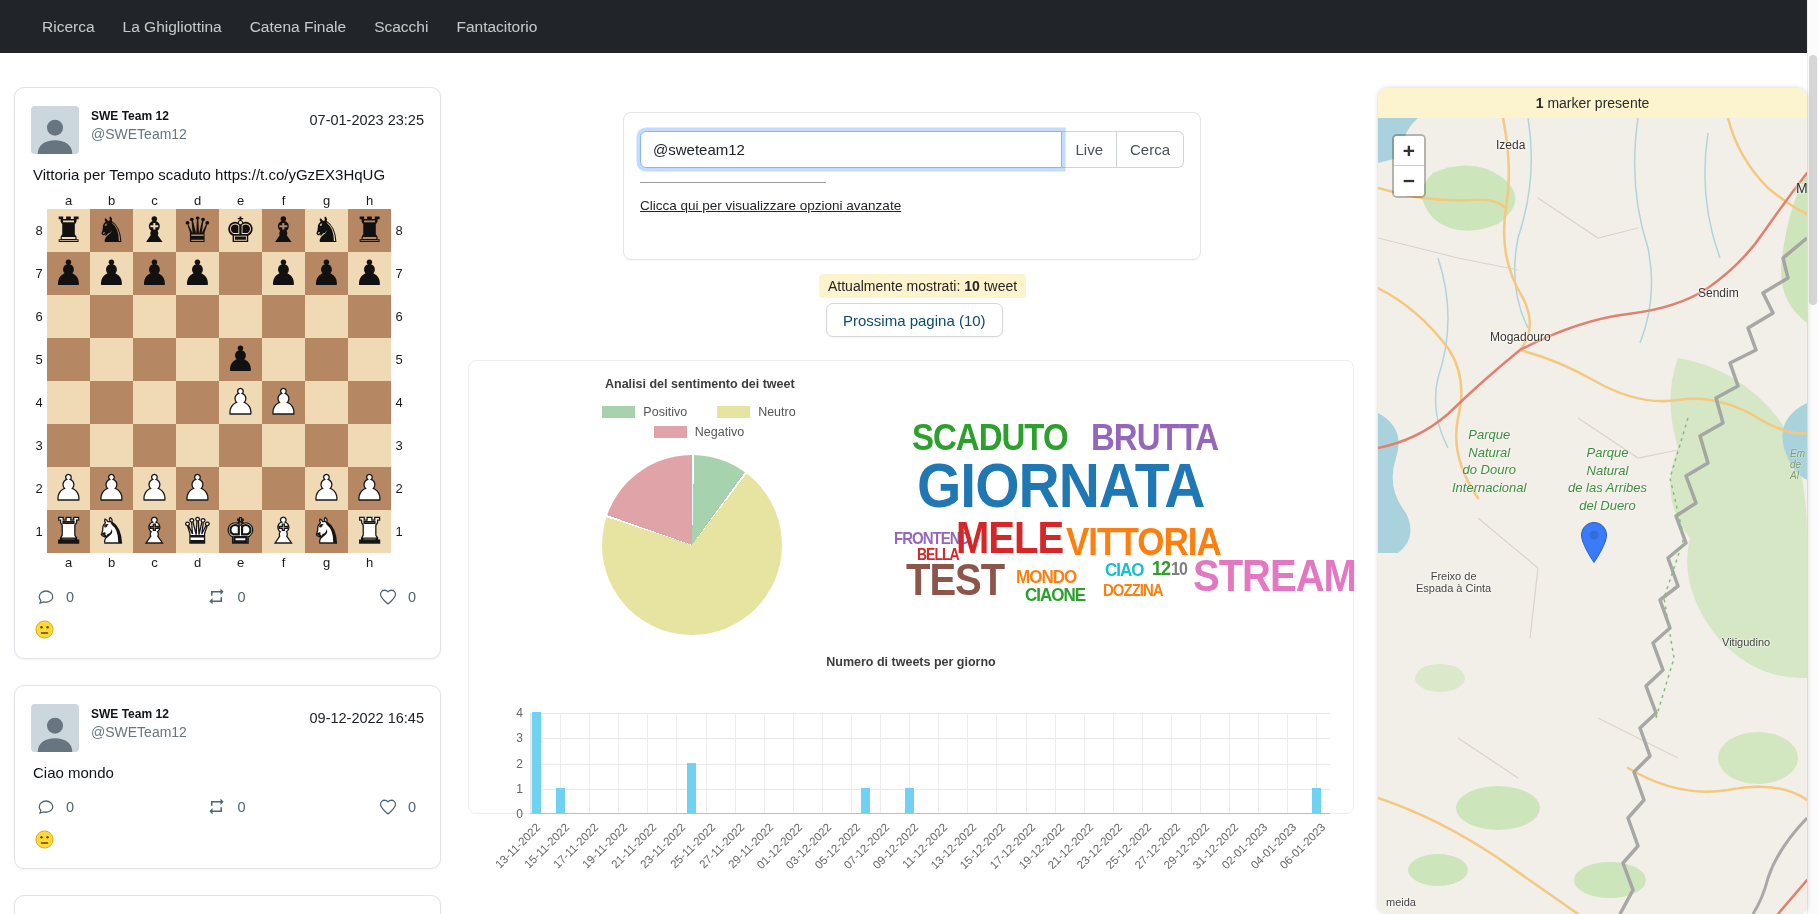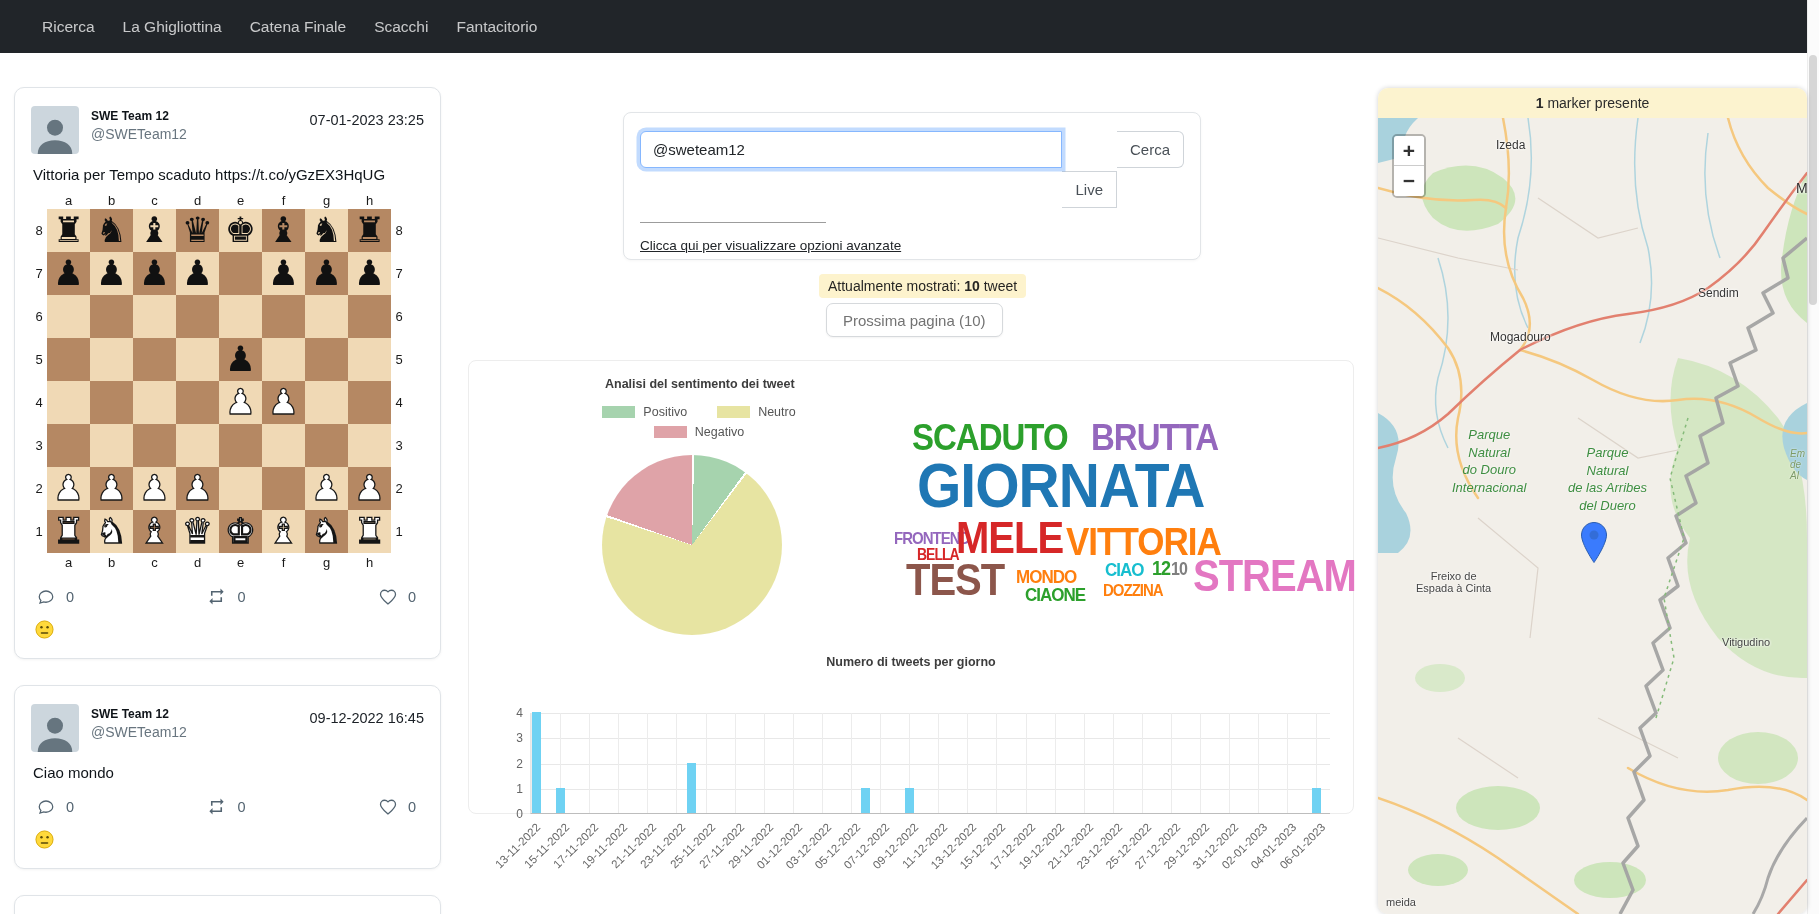--- a/index.html
+++ b/index.html
@@ -35,28 +35,28 @@
   .sq.light { background:#f0d9b5; } .sq.dark { background:#b58863; }
   .pc { font-size:35px; line-height:43px; font-family:"DejaVu Sans",sans-serif; }
   .pc.b { color:#111; }
   .pc.w { color:#fff; -webkit-text-stroke:1.3px #151515; }
 
   
   .search-card { position:absolute; left:623px; top:112px; width:578px; height:148px; background:#fff; border:1px solid #e2e5e8; border-radius:8px; box-shadow:0 1px 3px rgba(0,0,0,.04); padding:18px 16px 0 16px; }
   .input-group { display:flex; }
   .search-input { width:444px; height:37px; border:1px solid #86b7fe; border-right:1px solid #86b7fe; border-radius:6px 0 0 6px; box-shadow:0 0 0 3.5px rgba(13,110,253,.25); padding:0 12px; font-size:15px; color:#212529; outline:none; font-family:"Liberation Sans",sans-serif; position:relative; z-index:2; }
   .btn-live,.btn-cerca { height:37px; background:#fff; border:1px solid #cfd4d9; color:#495057; font-size:15px; padding:0 13px; cursor:pointer; font-family:"Liberation Sans",sans-serif; }
-  .btn-live { border-left:none;margin-top:40px; }
+  .btn-live { border-left:none; }
   .btn-cerca { border-left:none; border-radius:0 6px 6px 0; }
   .search-helper { font-size:12px; color:#8a9299; margin-top:7px; }
   .search-hr { border:none; border-top:1px solid #9c9c9c; width:186px; margin-top:14px; }
   .adv-link { display:inline-block; margin-top:15px; font-size:13.5px; color:#212529; text-decoration:underline; cursor:pointer; }
 
   .shown-badge { position:absolute; left:819px; top:274px; background:#fdf3cd; color:#262523; font-size:14px; padding:4px 9px; border-radius:4px; }
-  .next-btn { position:absolute; left:826px; top:303px; height:34px; background:#fff; border:1px solid #d6d9dc; border-radius:7px; padding:0 16px; font-size:15px; color:#737373; cursor:pointer; box-shadow:0 1px 2px rgba(0,0,0,.05); font-family:"Liberation Sans",sans-serif; }
+  .next-btn { position:absolute; left:826px; top:303px; height:34px; background:#fff; border:1px solid #d6d9dc; border-radius:7px; padding:0 16px; font-size:15px; color:#0c4a6e; cursor:pointer; box-shadow:0 1px 2px rgba(0,0,0,.05); font-family:"Liberation Sans",sans-serif; }
 
   
   .stats-card { position:absolute; left:468px; top:360px; width:886px; height:454px; background:#fff; border:1px solid #ededed; border-radius:8px; }
   .pie-title { position:absolute; left:136px; top:16px; font-size:12.5px; font-weight:bold; color:#3d3d3d; }
   .pie-legend { position:absolute; left:95px; top:44px; width:270px; }
   .leg-row { display:flex; justify-content:center; gap:30px; margin-bottom:6px; }
   .leg-item { display:flex; align-items:center; gap:8px; font-size:12.5px; color:#555; }
   .leg-swatch { width:33px; height:12px; display:inline-block; }
   .pie { position:absolute; left:133px; top:94px; width:180px; height:180px; border-radius:50%; }
 

